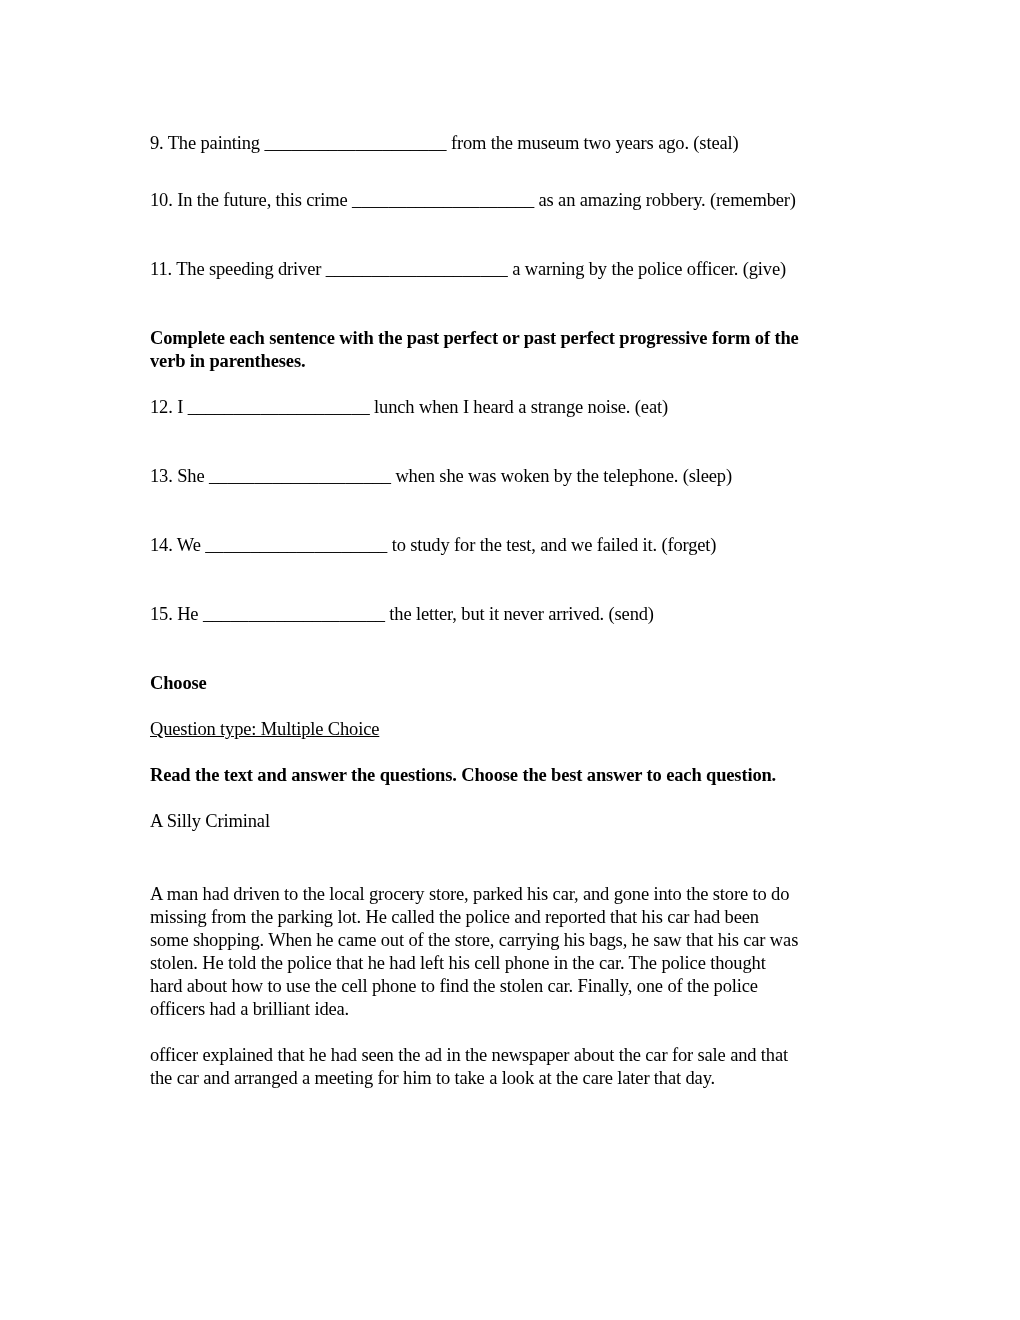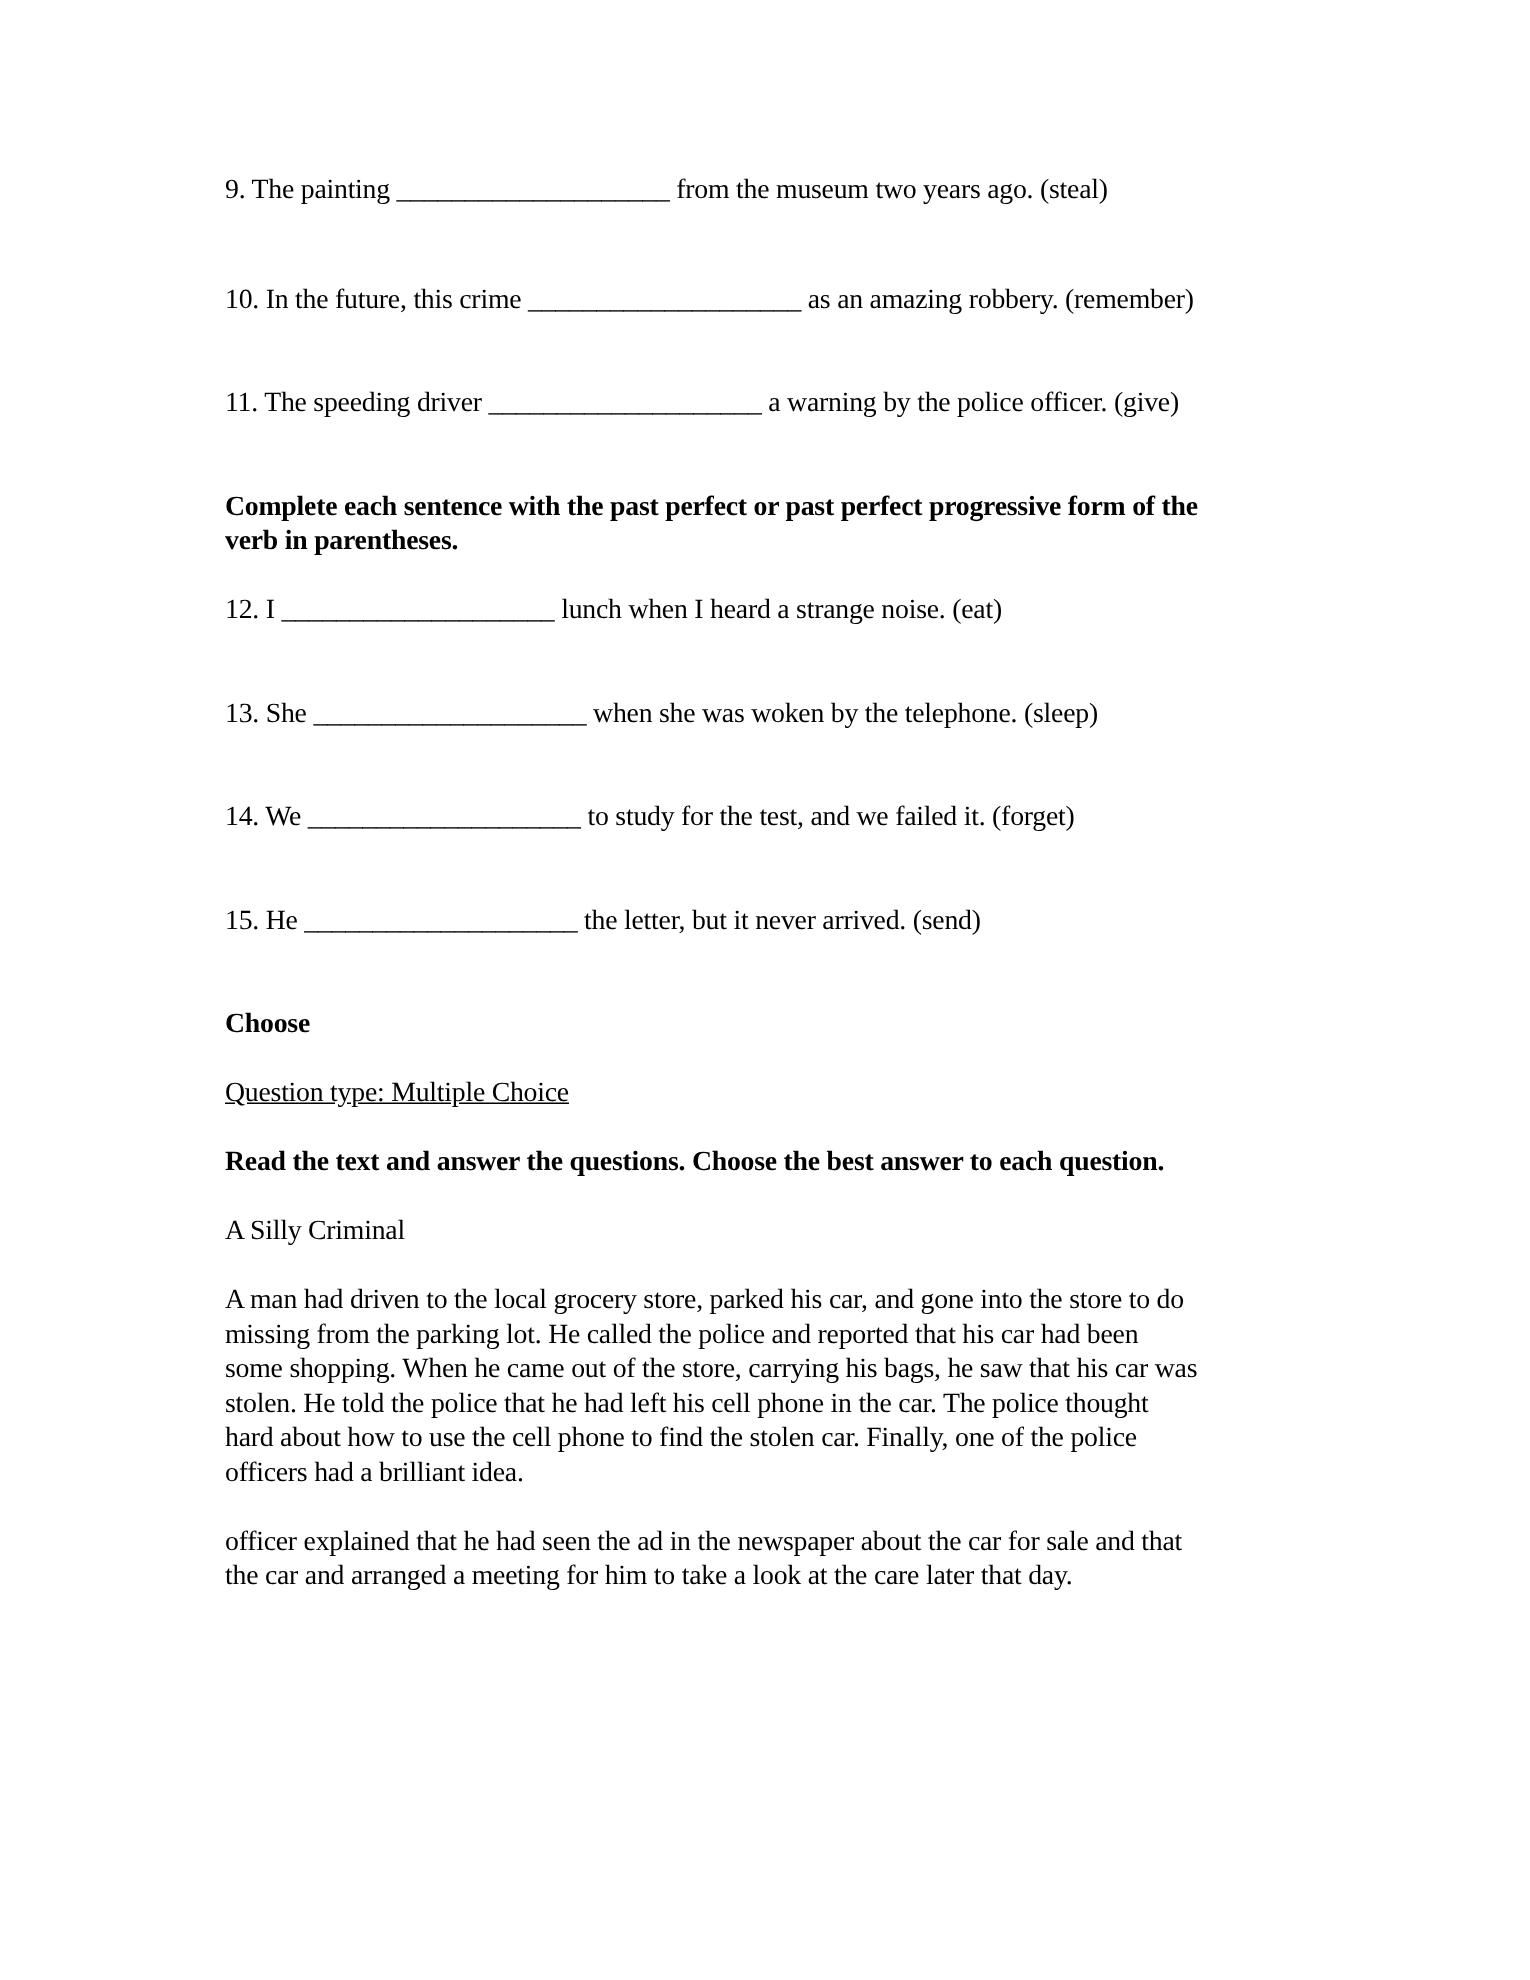--- a/index.html
+++ b/index.html
@@ -4,28 +4,28 @@
   <style>
     html, body { margin: 0; padding: 0; background: #ffffff; }
     body {
       width: 1020px; height: 1320px; position: relative; overflow: hidden;
       font-family: "Liberation Serif", "DejaVu Serif", serif;
       color: #000; font-size: 18.5px;
     }
     .ln { position: absolute; left: 150px; white-space: nowrap; line-height: 23px; letter-spacing: -0.15px; }
     .bold { font-weight: bold; }
     .u { text-decoration: underline; }
-    .para { position: absolute; left: 150px; width: 730px; line-height: 23px; }
+    .para { position: absolute; left: 150px; width: 730px; line-height: 23px; margin-top: 27px; }
     .para div { white-space: nowrap; letter-spacing: -0.15px; }
   </style>
 </head>
 <body>
 
 <div>
-  <div class="ln" style="top:116px">9. The painting ____________________ from the museum two years ago. (steal)</div>
+  <div class="ln" style="top:132px">9. The painting ____________________ from the museum two years ago. (steal)</div>
   <div class="ln" style="top:189px">10. In the future, this crime ____________________ as an amazing robbery. (remember)</div>
   <div class="ln" style="top:258px">11. The speeding driver ____________________ a warning by the police officer. (give)</div>
 </div>
 
 <div>
   <div class="ln bold" style="top:327px">Complete each sentence with the past perfect or past perfect progressive form of the</div>
   <div class="ln bold" style="top:350px">verb in parentheses.</div>
   <div class="ln" style="top:396px">12. I ____________________ lunch when I heard a strange noise. (eat)</div>
   <div class="ln" style="top:465px">13. She ____________________ when she was woken by the telephone. (sleep)</div>
   <div class="ln" style="top:534px">14. We ____________________ to study for the test, and we failed it. (forget)</div>

